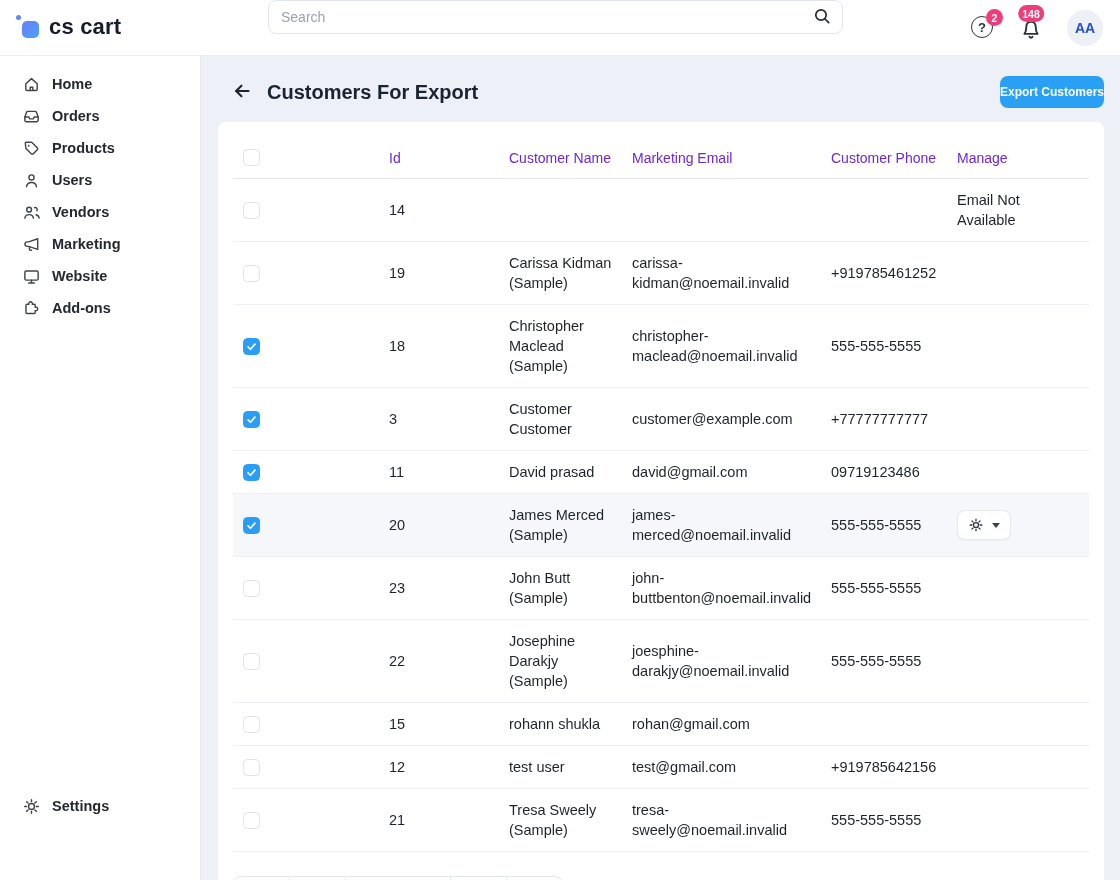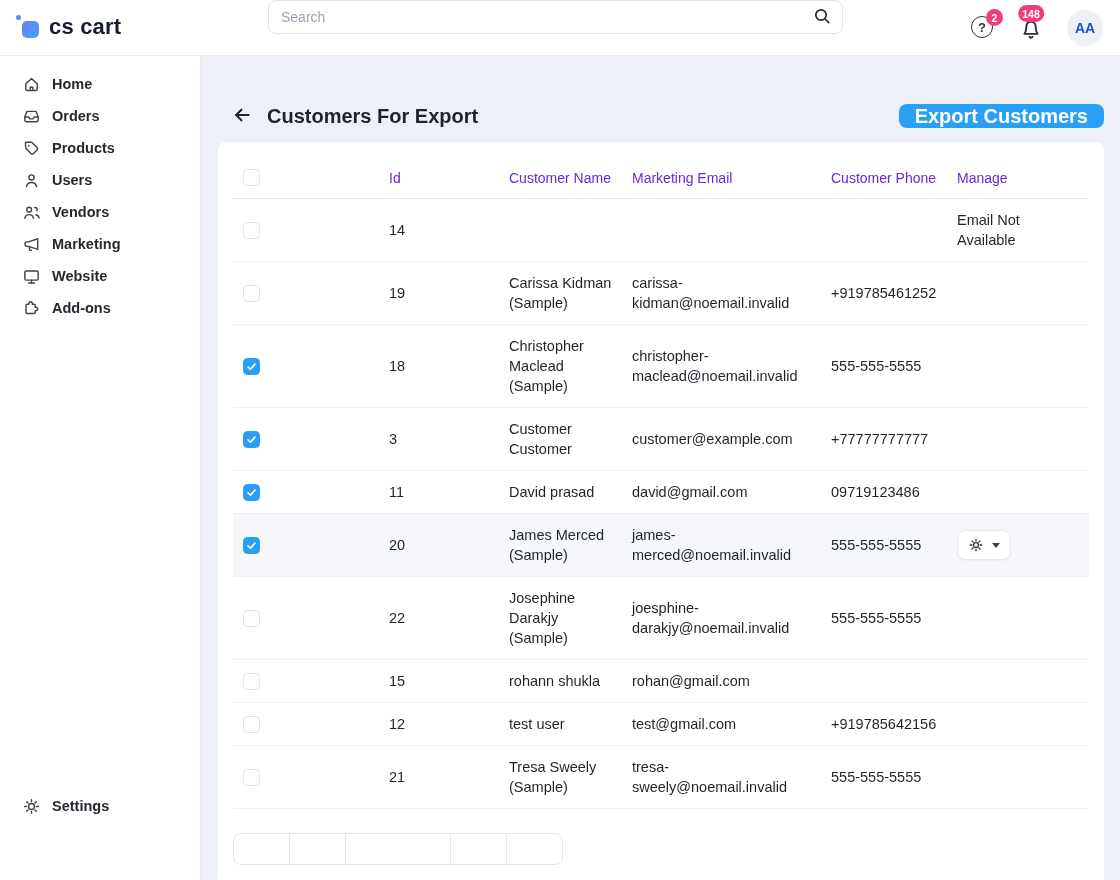--- a/index.html
+++ b/index.html
@@ -40,27 +40,27 @@
   
   .shell { display:flex; height:824px; }
   .sidebar { width:201px; background:#fff; border-right:1px solid #e8eaef; padding-top:12px;
     display:flex; flex-direction:column; }
   .side-item { display:flex; align-items:center; gap:11px; height:32px; padding-left:22px;
     font-size:14.5px; font-weight:700; color:#24292f; cursor:pointer; }
   .side-item svg { flex:0 0 auto; }
   .side-settings { margin-top:auto; margin-bottom:58px; }
 
   .main { flex:1; background:#edf0f7; padding:20px 16px 0 17px; display:flex;
-    flex-direction:column;margin-top:28px; }
+    flex-direction:column; }
   .page-head { display:flex; align-items:center; margin:0 0 14px 12px; }
   .back-btn { width:24px; height:24px; border:none; background:transparent; cursor:pointer;
     padding:0; }
   .page-title { font-size:20px; font-weight:700; color:#1b2330; margin-left:13px; }
   .export-btn { margin-left:auto; background:#2aa0f4; color:#fff; border:none; border-radius:8px;
-    height:24px; padding:0 16px; font-size:20px; font-weight:600; cursor:pointer;
+    height:32px; padding:0 0; font-size:12px; font-weight:600; cursor:pointer;
     font-family:"Liberation Sans", sans-serif; }
 
   
   .card { background:#fff; border-radius:8px; padding:15px; flex:1; }
   table { width:100%; table-layout:fixed; border-collapse:collapse; }
   col.c-check{width:156px} col.c-id{width:120px} col.c-name{width:123px}
   col.c-email{width:199px} col.c-phone{width:126px} col.c-manage{width:132px}
   th { text-align:left; font-weight:400; font-size:14px; color:#6d28d9;
     padding:12px 12px 12px 0; border-bottom:1px solid #e2e6ea; }
   th.check-cell { padding-left:10px; }
@@ -339,20 +339,35 @@
         <span class="caret"></span>
       </button>
     </td>
   </tr>
             <tr>
     <td class="check-cell">
                 <div class="cbx">
       
     </div>
               </td>
+    <td>23</td>
+    <td>John Butt (Sample)</td>
+    <td>john-buttbenton@noemail.invalid</td>
+    <td>555-555-5555</td>
+    <td>
+      <span></span>
+      
+    </td>
+  </tr>
+            <tr>
+    <td class="check-cell">
+                <div class="cbx">
+      
+    </div>
+              </td>
     <td>22</td>
     <td>Josephine Darakjy (Sample)</td>
     <td>joesphine-darakjy@noemail.invalid</td>
     <td>555-555-5555</td>
     <td>
       <span></span>
       
     </td>
   </tr>
             <tr>

